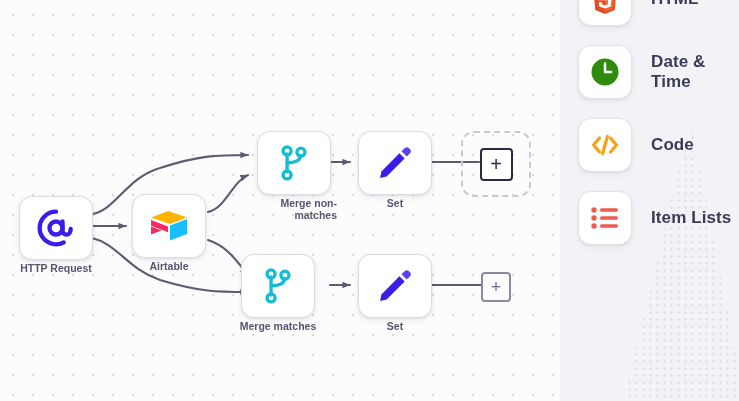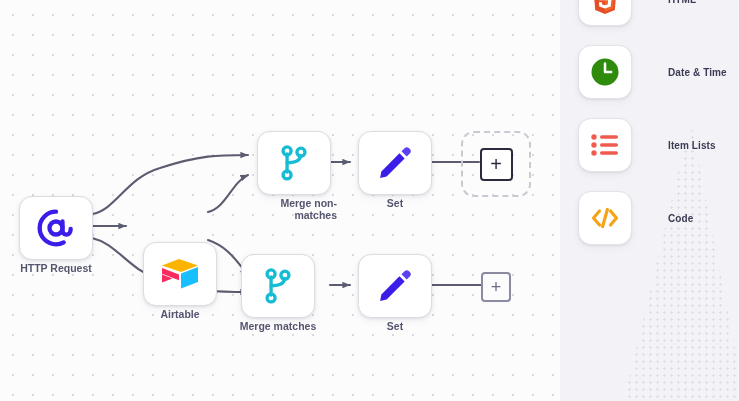--- a/index.html
+++ b/index.html
@@ -73,21 +73,21 @@
   .panel-item{
     display:flex;align-items:center;height:62px;margin-bottom:11px;position:relative;
   }
   .panel-icon{
     width:52px;height:52px;margin-left:18px;border-radius:13px;background:#ffffff;
     border:1px solid #e2e2e9;
     box-shadow:0 1px 2px rgba(30,30,60,.08), 0 3px 7px rgba(30,30,60,.05);
     display:flex;align-items:center;justify-content:center;flex:0 0 auto;
   }
   .panel-text{
-    margin-left:36px;font-size:10px;font-weight:600;color:#3b3b55;letter-spacing:.1px;
+    margin-left:19px;font-size:17px;font-weight:600;color:#3b3b55;letter-spacing:.1px;
   }
 
   
   .ic{display:block;}
 </style>
 </head>
 <body>
 
 <div id="app">
 
@@ -125,21 +125,21 @@
       <div class="node-box">
         <svg class="ic" width="40" height="40" viewBox="0 0 24 24">
           <path d="M12 2.2C6.6 2.2 2.2 6.6 2.2 12S6.6 21.8 12 21.8c1.8 0 3.4-.45 4.6-1.15" fill="none" stroke="#3a1ee8" stroke-width="2.6" stroke-linecap="round"></path>
           <circle cx="12" cy="12" r="3.9" fill="none" stroke="#3a1ee8" stroke-width="2.6"></circle>
           <path d="M15.9 8.1v5.3c0 1.7 1 2.6 2.3 2.6 1.5 0 2.6-1.2 2.6-3.4" fill="none" stroke="#3a1ee8" stroke-width="2.6" stroke-linecap="round"></path>
         </svg>
       </div>
       <div class="node-label">HTTP Request</div>
     </div>
 
-    <div class="node" style="left:143px;top:194px;margin-top:48px;">
+    <div class="node" style="left:132px;top:194px;">
       <div class="node-box">
         <svg class="ic" width="42" height="36" viewBox="0 0 42 36">
           <path d="M3 9.5 L20 3 L39 9.5 L22 16 Z" fill="#fcb400"></path>
           <path d="M22 17.5 L39 11 L39 26 L22 32.5 Z" fill="#18bfff"></path>
           <path d="M3 12 L20 18.5 L20 24.2 L3 17.8 Z" fill="#f82b60"></path>
           <path d="M3 18.5 L13.5 22.6 L3 26.5 Z" fill="#f82b60"></path>
         </svg>
       </div>
       <div class="node-label">Airtable</div>
     </div>
@@ -219,49 +219,49 @@
       </div>
 
       <div class="panel-item">
         <div class="panel-icon">
           <svg class="ic" width="30" height="30" viewBox="0 0 30 30">
             <circle cx="15" cy="15" r="13.5" fill="#2e8b0b"></circle>
             <path d="M15 6.6 V15 H21.2" fill="none" stroke="#ffffff" stroke-width="2.5" stroke-linecap="round" stroke-linejoin="round"></path>
           </svg>
         </div>
         <div class="panel-text">Date &amp; Time</div>
+      </div>
+
+      <div class="panel-item">
+        <div class="panel-icon">
+          <svg class="ic" width="30" height="26" viewBox="0 0 30 26">
+            <g fill="none" stroke="#f5a417" stroke-width="3.2" stroke-linecap="round" stroke-linejoin="round">
+              <path d="M9.5 6 L3.5 13 L9.5 20"></path>
+              <path d="M20.5 6 L26.5 13 L20.5 20"></path>
+              <path d="M17.4 4.5 L12.6 21.5"></path>
+            </g>
+          </svg>
+        </div>
+        <div class="panel-text">Code</div>
       </div>
 
       <div class="panel-item">
         <div class="panel-icon">
           <svg class="ic" width="28" height="24" viewBox="0 0 28 24">
             <g fill="#f05b4f">
               <circle cx="3" cy="4" r="2.7"></circle>
                 <rect x="9" y="2.3" width="18" height="3.4" rx="1.7"></rect>
               <circle cx="3" cy="12" r="2.7"></circle>
                 <rect x="9" y="10.3" width="18" height="3.4" rx="1.7"></rect>
               <circle cx="3" cy="20" r="2.7"></circle>
                 <rect x="9" y="18.3" width="18" height="3.4" rx="1.7"></rect>
             </g>
           </svg>
         </div>
         <div class="panel-text">Item Lists</div>
       </div>
 
-      <div class="panel-item">
-        <div class="panel-icon">
-          <svg class="ic" width="30" height="26" viewBox="0 0 30 26">
-            <g fill="none" stroke="#f5a417" stroke-width="3.2" stroke-linecap="round" stroke-linejoin="round">
-              <path d="M9.5 6 L3.5 13 L9.5 20"></path>
-              <path d="M20.5 6 L26.5 13 L20.5 20"></path>
-              <path d="M17.4 4.5 L12.6 21.5"></path>
-            </g>
-          </svg>
-        </div>
-        <div class="panel-text">Code</div>
-      </div>
-
 
 
     </div>
   </div>
 
 </div>
 
 </body></html>

